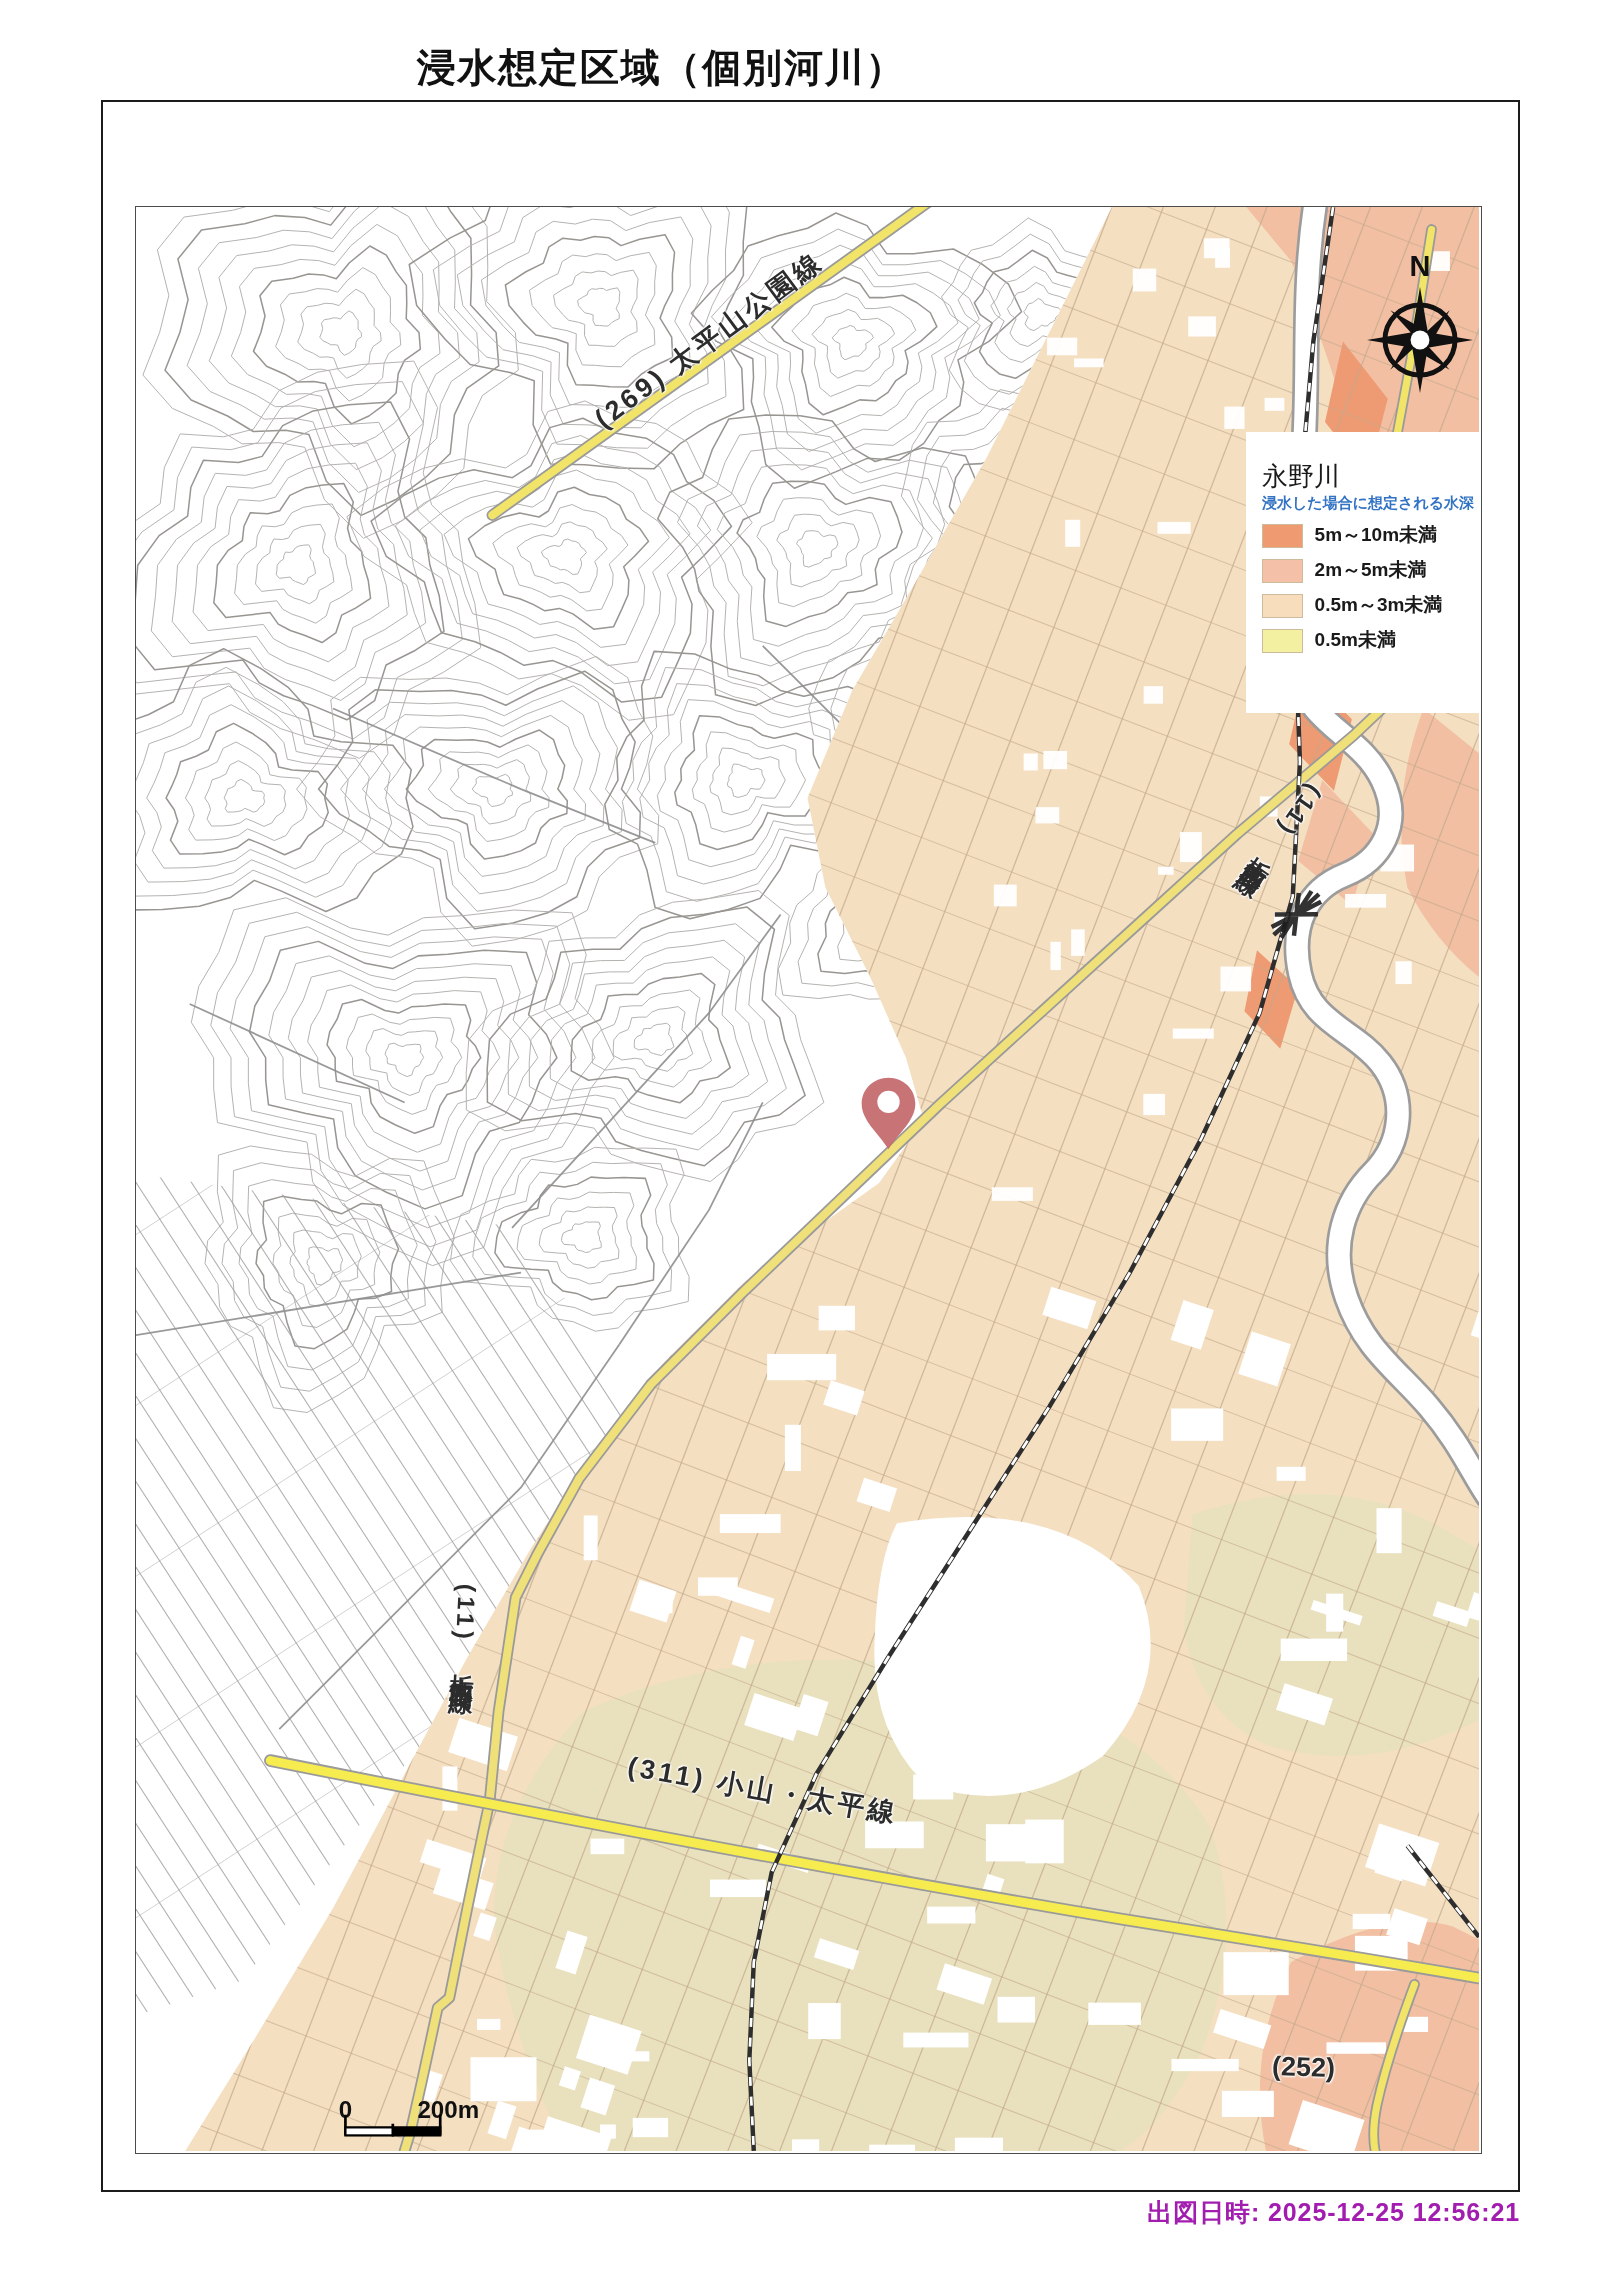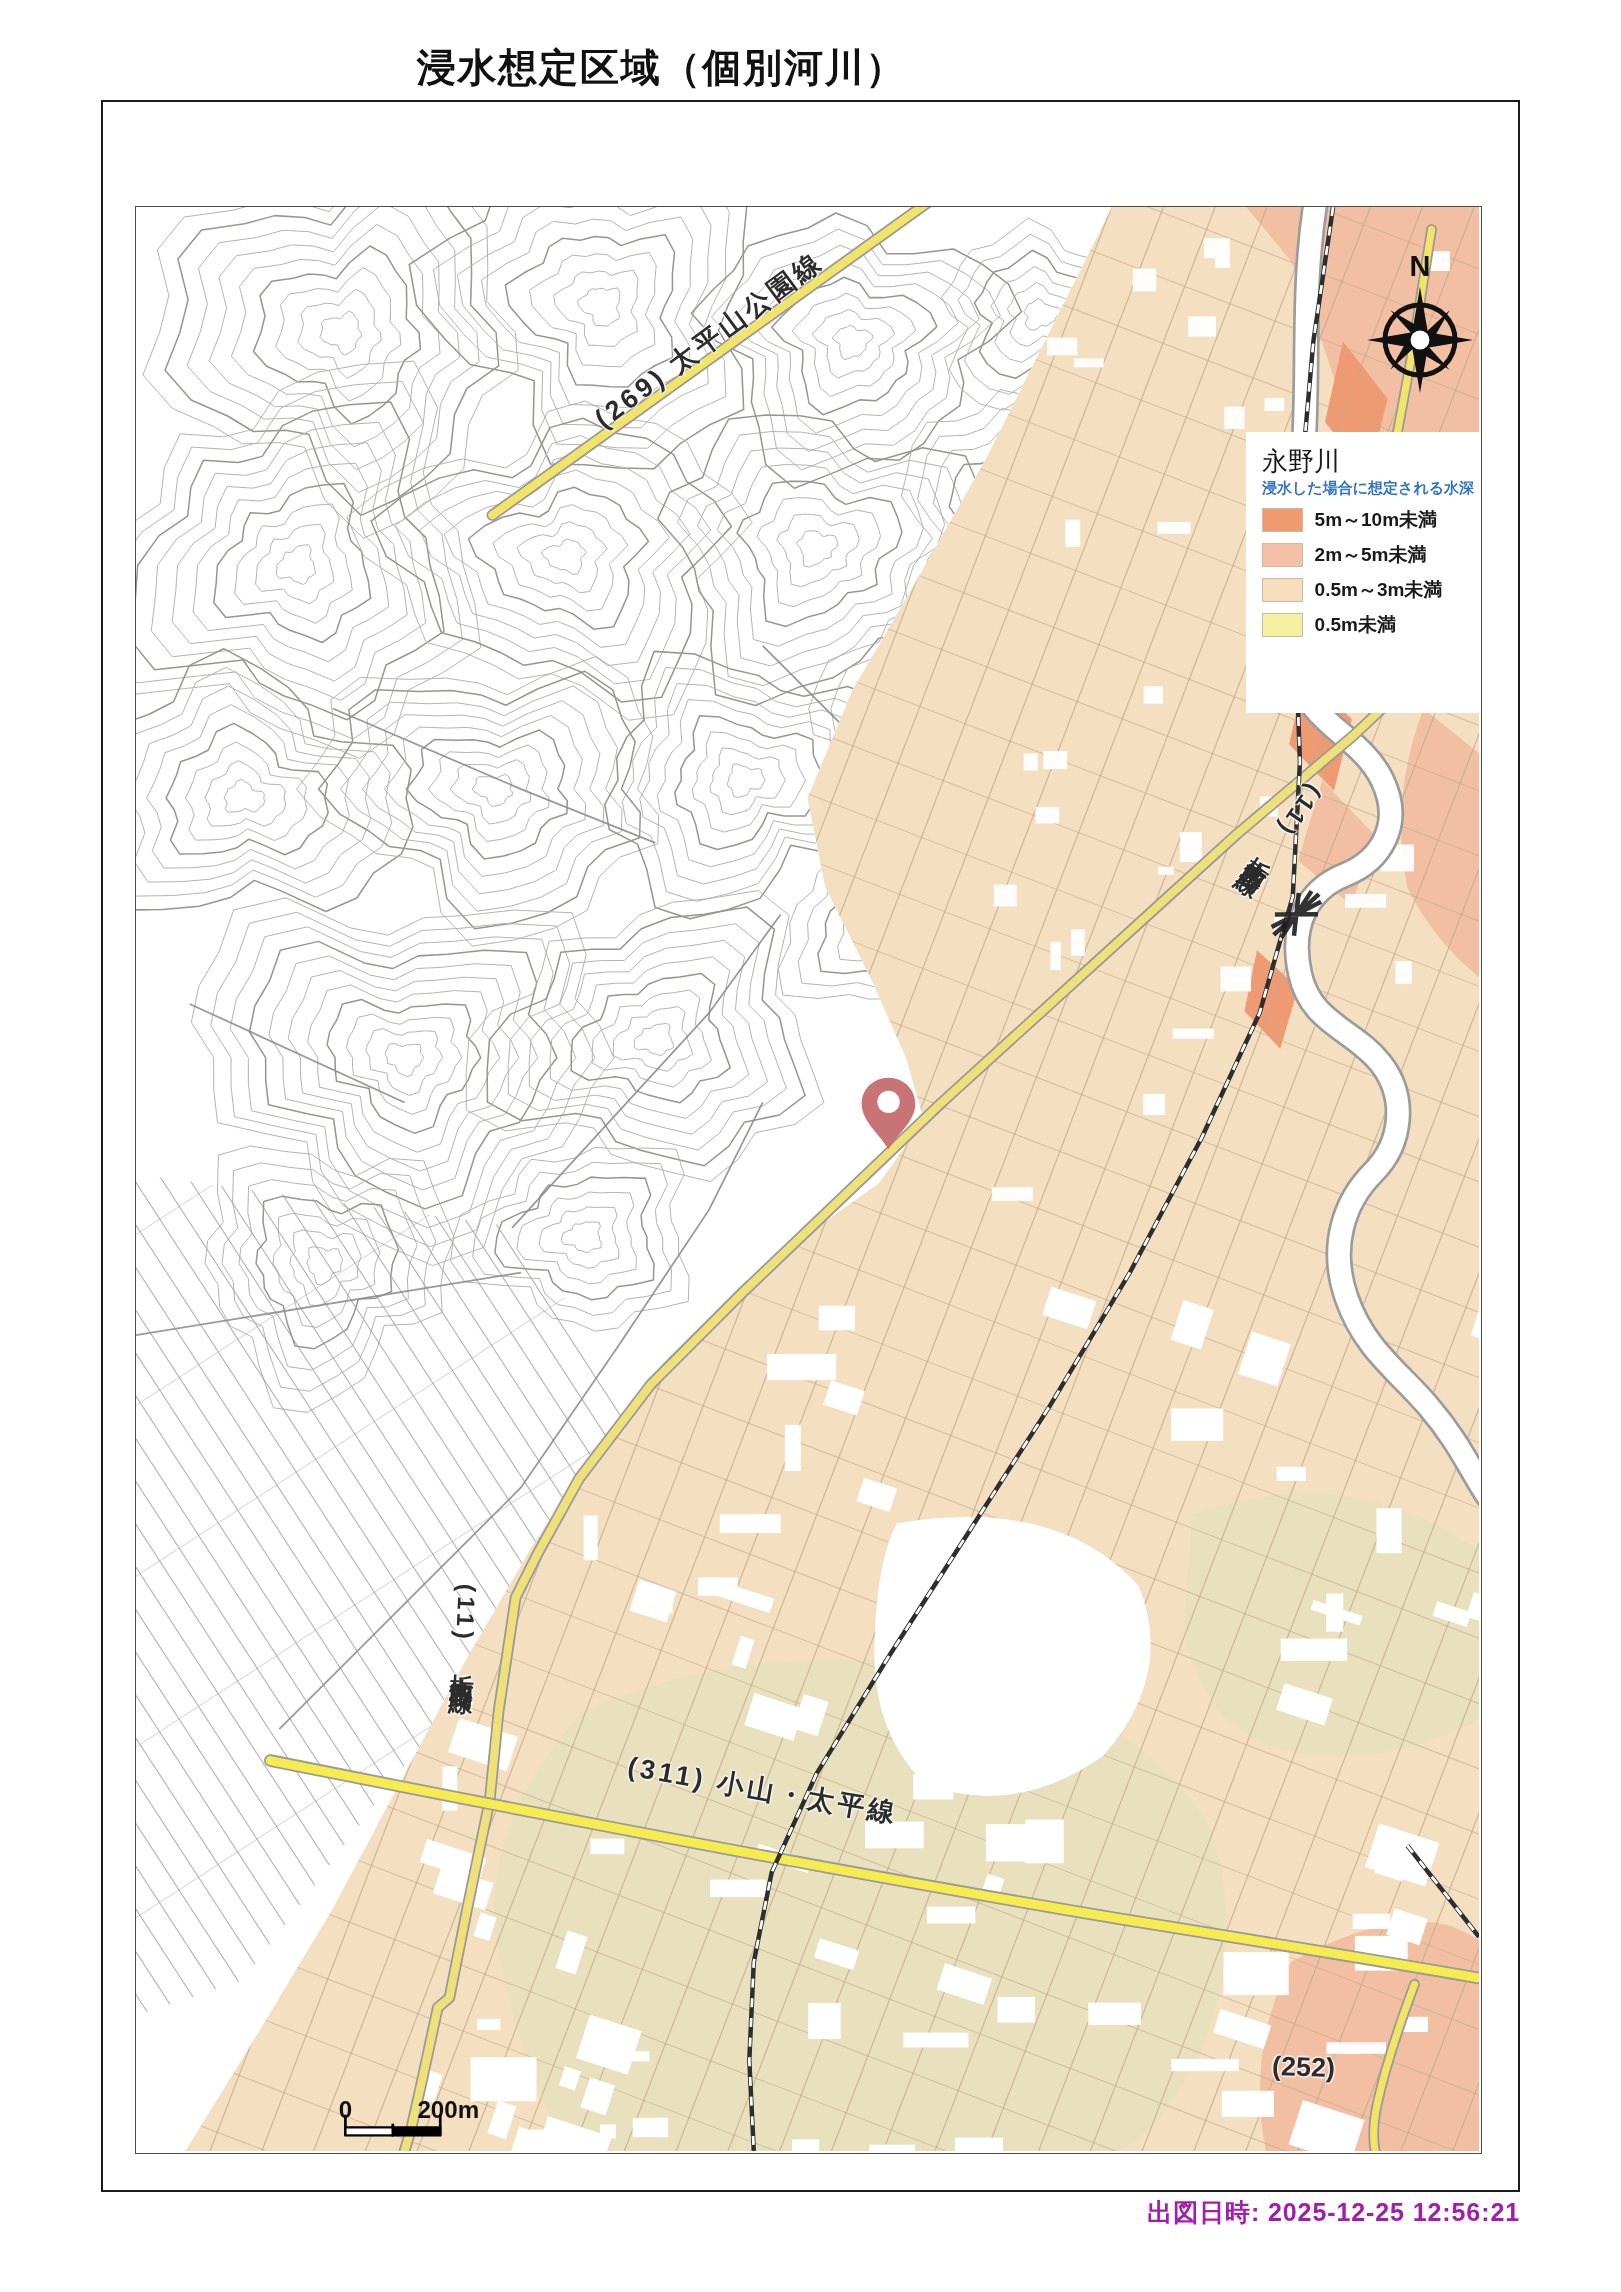--- a/index.html
+++ b/index.html
@@ -11,24 +11,24 @@
   #map-canvas svg.base{position:absolute;left:0;top:0;}
   .road-label{position:absolute;color:#2c2c2c;font-weight:bold;white-space:nowrap;z-index:5;
     text-shadow:0 0 2.7px #fff,0 0 2.7px #fff,0.9px 0.9px 1.8px #fff,-0.9px -0.9px 1.8px #fff;}
   .road-label.horiz{font-size:27px;letter-spacing:3.6px;}
   .road-label.vert{writing-mode:vertical-rl;text-orientation:mixed;font-size:24px;letter-spacing:4.5px;}
   #lbl-269{left:322px;top:115px;width:502px;text-align:center;transform:rotate(-36.5deg);transform-origin:50% 50%;}
   #lbl-11-upper{left:1164px;top:580px;height:358px;transform:rotate(35deg);transform-origin:50% 0;}
   #lbl-11-lower{left:315px;top:1377px;height:296px;transform:rotate(3deg);transform-origin:50% 0;}
   #lbl-311{left:403px;top:1565px;width:448px;text-align:center;transform:rotate(10deg);transform-origin:50% 50%;}
   #lbl-252{left:1136px;top:1845px;transform:rotate(2deg);font-size:27px;}
-  #legend-box{left:1110px;top:225px;width:235px;height:281px;background:#fff;z-index:8;padding:12px 0 0 16px;box-sizing:border-box;}
+  #legend-box{left:1110px;top:225px;width:235px;height:281px;background:#fff;z-index:8;padding:27px 0 0 16px;box-sizing:border-box;}
   #legend-river-name{font-size:26px;font-weight:500;color:#1a1a1a;}
   #legend-subtitle{font-size:15px;font-weight:bold;color:#3273c4;margin-top:0;}
-  .legend-row{display:flex;align-items:center;margin-top:9px;}
+  .legend-row{display:flex;align-items:flex-end;margin-top:9px;}
   .legend-swatch{width:41px;height:24px;border:0.9px solid #cdbb9b;box-sizing:border-box;flex:0 0 auto;}
   .legend-label{font-size:19px;font-weight:bold;color:#1a1a1a;margin-left:11.6px;white-space:nowrap;}
   #compass{left:1231px;top:43px;width:106px;height:206px;z-index:7;}
   #compass-n{position:absolute;left:0;top:0;width:106px;text-align:center;font-size:29px;font-weight:bold;color:#111;}
   #compass svg{position:absolute;left:0;top:37px;}
   #scale-bar{left:196px;top:1888px;width:161px;height:54px;z-index:7;}
   #pin{left:723px;top:867px;width:59px;height:79px;z-index:6;}
   #footer-timestamp{top:2196px;right:101px;font-size:25px;font-weight:600;color:#a21caf;letter-spacing:0.9px;}
 </style>
 </head>

